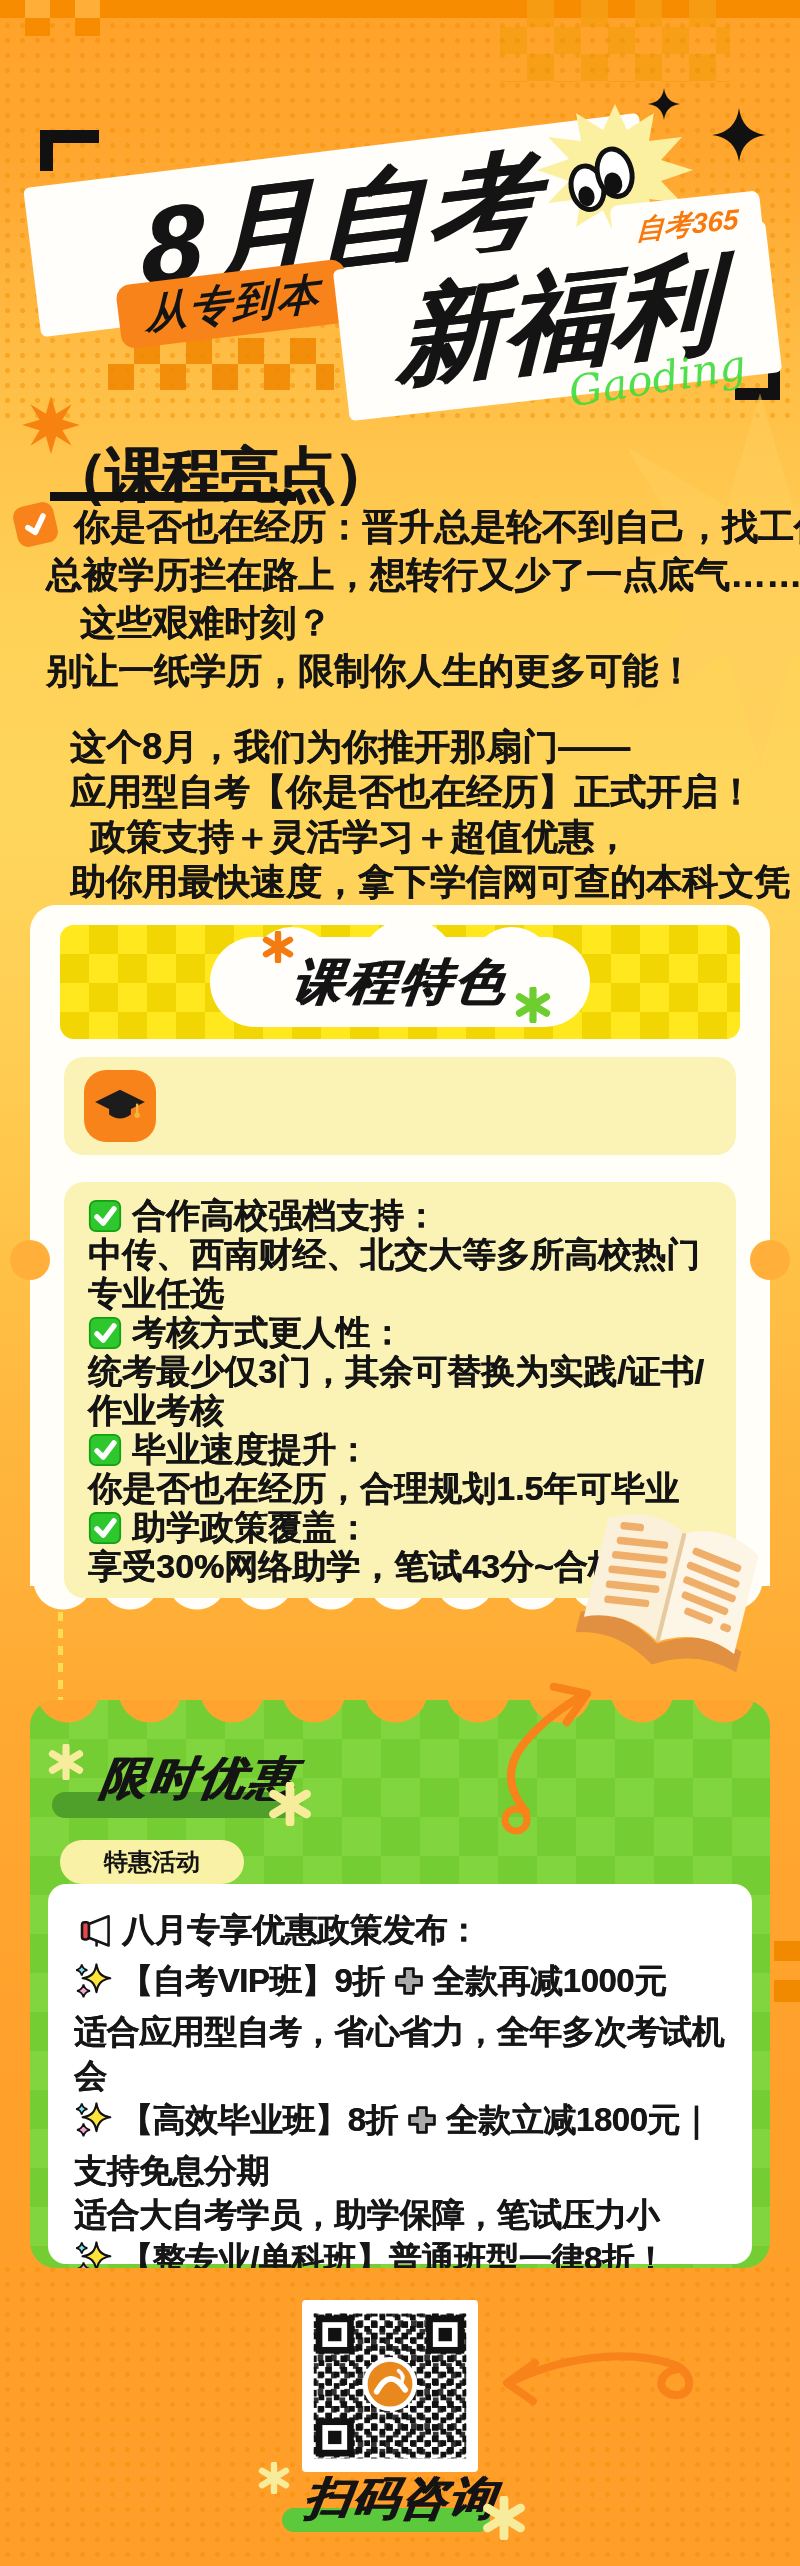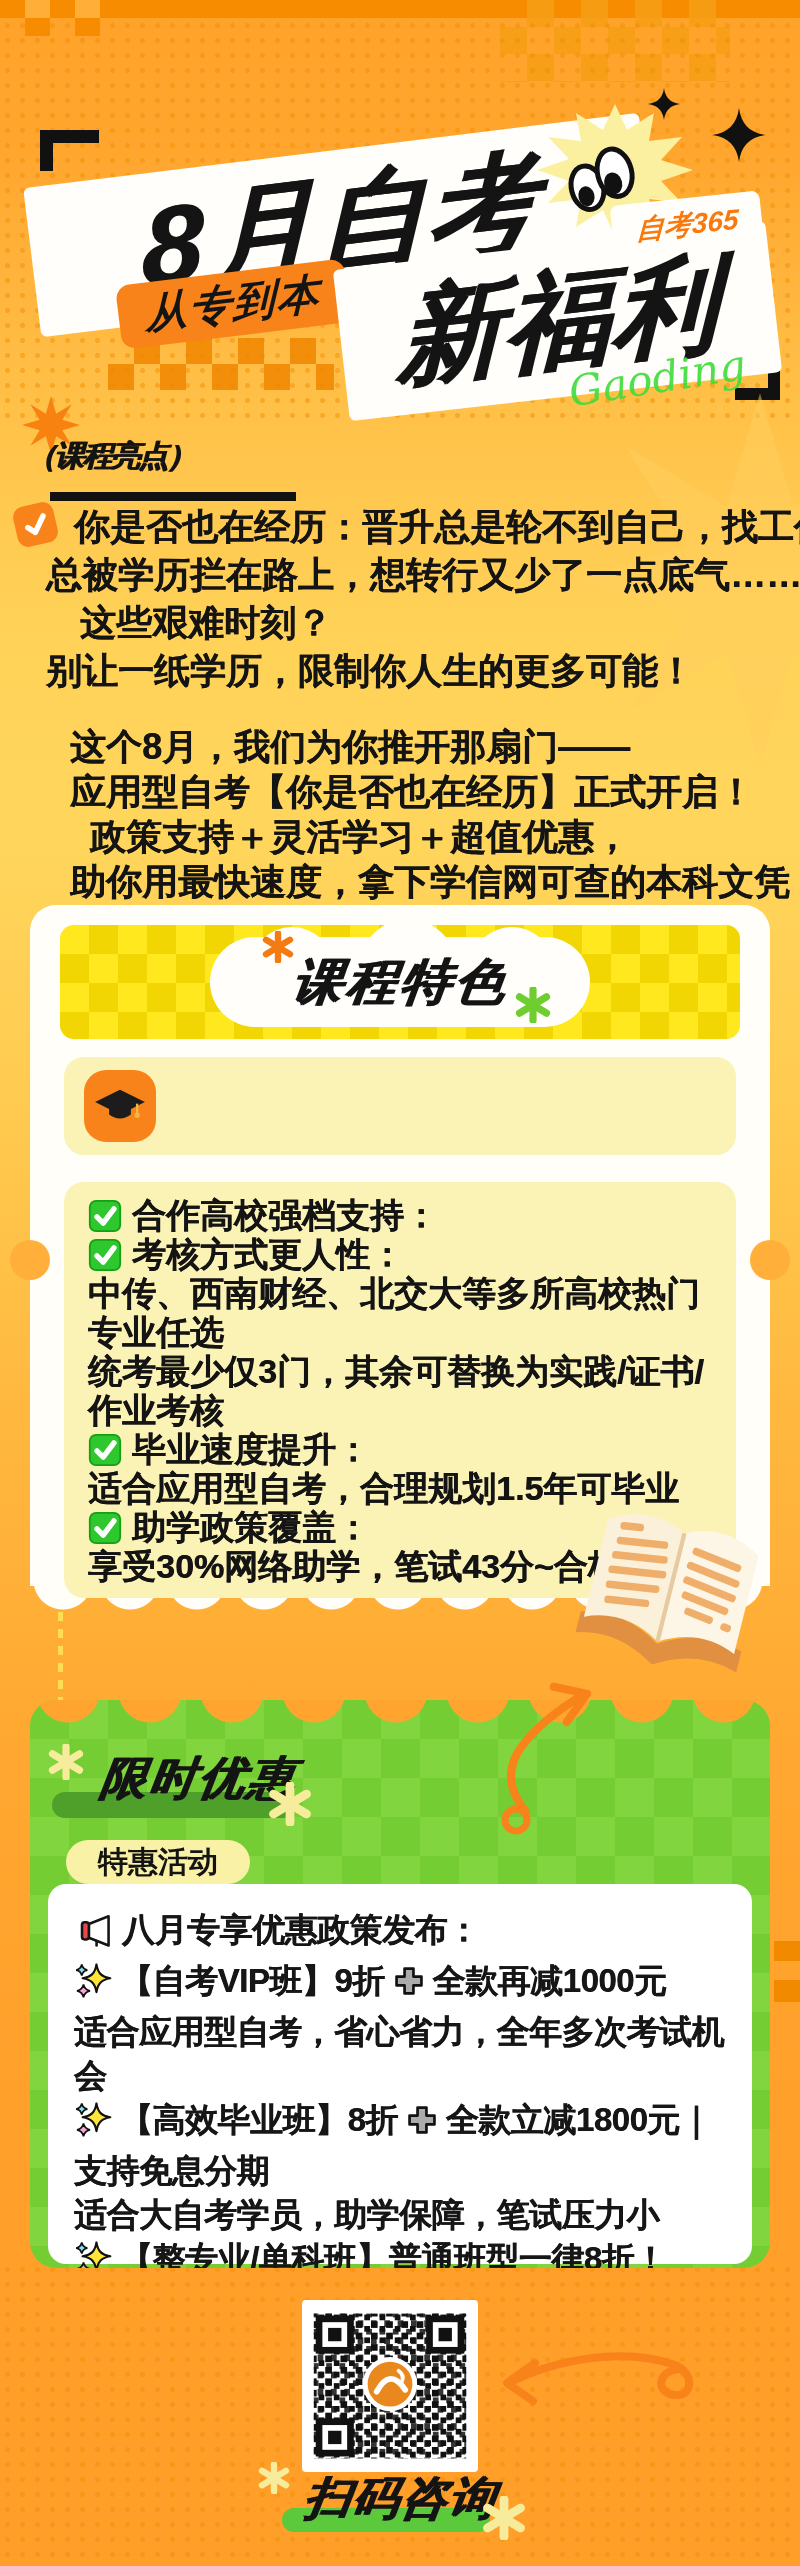--- a/index.html
+++ b/index.html
@@ -31,21 +31,21 @@
   .hero-title2{font-size:106px;letter-spacing:2px;transform:skewX(-7deg);text-shadow:2px 0 #141414;}
   .badge365{left:612px;top:198px;width:150px;height:54px;transform:rotate(-6deg);z-index:4;background:#fffefa;border-radius:8px;display:flex;align-items:center;justify-content:center;}
   .badge365 span{color:#f9790d;font-size:28px;transform:skewX(-8deg);}
   .tag-orange{left:118px;top:272px;width:230px;height:64px;transform:rotate(-7deg);z-index:3;background:#f8831a;border-radius:14px;display:flex;align-items:center;justify-content:center;}
   .tag-orange span{font-size:42px;transform:skewX(-7deg);letter-spacing:2px;}
   .checker-strip{left:108px;top:338px;width:226px;height:52px;z-index:1;
     background-image:repeating-conic-gradient(rgba(240,134,0,.85) 0% 25%,transparent 0% 50%);background-size:52px 52px;}
   .gaoding{left:568px;top:352px;width:200px;z-index:4;transform:rotate(-9deg);
     font-family:"DejaVu Serif","Liberation Serif",serif;font-style:italic;font-size:42px;color:#3fdc3c;opacity:.9;}
   
-  .sec-title{left:26px;top:436px;font-size:30px;letter-spacing:-2px;z-index:2;text-shadow:1.5px 0 #141414;font-style:italic;}
+  .sec-title{left:48px;top:436px;font-size:59px;letter-spacing:-2px;z-index:2;text-shadow:1.5px 0 #141414;}
   .sec-underline{left:50px;top:492px;width:246px;height:9px;background:#111;z-index:2;}
   .check-bullet{left:15px;top:504px;width:41px;height:41px;background:#f8831a;border-radius:11px;transform:rotate(-13deg);z-index:2;display:flex;align-items:center;justify-content:center;}
   .pline{z-index:2;font-size:36px;line-height:44px;white-space:nowrap;text-shadow:.6px 0 #141414;}
   
   .star-pale{left:560px;top:380px;z-index:0;opacity:.5;}
   .star-orange-s{left:20px;top:394px;z-index:1;}
   
   .fcard{left:30px;top:905px;width:740px;height:681px;background:#fffef8;border-radius:26px 26px 0 0;z-index:2;}
   .fcard-scallop{left:30px;top:1586px;width:740px;height:26px;z-index:2;
     background-image:radial-gradient(circle 30px at 33px -6px,#fffef8 29px,transparent 30px);background-size:67px 26px;}
@@ -68,21 +68,21 @@
   .book{left:565px;top:1480px;z-index:5;}
   .arrow-book{left:470px;top:1630px;z-index:5;}
   
   .gcard{left:30px;top:1700px;width:740px;height:568px;background:#74cd33;border-radius:26px;z-index:2;overflow:hidden;}
   .gcard .checker{position:absolute;inset:0;
     background-image:repeating-conic-gradient(rgba(140,220,70,.55) 0% 25%,transparent 0% 50%);background-size:78px 78px;}
   .gcard .scallop{position:absolute;left:0;top:0;width:740px;height:26px;
     background-image:radial-gradient(circle 32px at 38px -9px,#ffa52f 31px,transparent 32px);background-size:82px 26px;}
   .promo-title{position:absolute;left:70px;top:48px;font-size:46px;letter-spacing:3px;transform:skewX(-8deg);z-index:3;text-shadow:2px 0 #141414;}
   .promo-blob{position:absolute;left:22px;top:92px;width:244px;height:26px;background:#4f9f2b;border-radius:14px;z-index:2;}
-  .promo-badge{position:absolute;left:36px;top:140px;width:184px;height:44px;background:#f9f1a6;border-radius:22px;z-index:5;display:flex;align-items:center;justify-content:center;font-size:30px;}
+  .promo-badge{position:absolute;left:30px;top:140px;width:184px;height:44px;background:#f9f1a6;border-radius:22px;z-index:5;display:flex;align-items:center;justify-content:center;font-size:24px;}
   .panel{position:absolute;left:18px;top:184px;width:704px;height:380px;background:#ffffff;border-radius:18px;z-index:4;padding:24px 0 0 0;box-sizing:border-box;}
   .prow{margin:0 26px;font-size:33px;line-height:44px;letter-spacing:-.5px;text-shadow:.5px 0 #161616;color:#161616;font-weight:900;}
   .prow .ic{display:inline-block;vertical-align:-7px;margin-right:8px;}
   .prow .plus{display:inline-block;vertical-align:-5px;margin:0 8px;}
   .edgebar{left:774px;width:26px;background:#f28a00;z-index:1;}
   
   .qr{left:302px;top:2300px;width:176px;height:172px;background:#fff;border-radius:4px;z-index:2;display:flex;align-items:center;justify-content:center;}
   .cta{left:250px;top:2468px;width:300px;text-align:center;font-size:46px;letter-spacing:2px;transform:skewX(-8deg);z-index:3;text-shadow:2px 0 #141414;}
   .cta-blob{left:282px;top:2508px;width:208px;height:24px;background:#5cc93c;border-radius:12px;z-index:2;}
   .arrow-qr{left:495px;top:2325px;z-index:2;}
@@ -204,41 +204,41 @@
   <div class="abs ybox feat-box">
     <div class="frow title hv ink">
       <span class="cb">
           <svg width="34" height="34" viewBox="0 0 38 38">
             <rect x="2" y="2" width="34" height="34" rx="7" fill="#2ec82e" stroke="#13a013" stroke-width="2"></rect>
             <path d="M10 20 L17 27 L29 11" stroke="#fff" stroke-width="6" fill="none" stroke-linecap="round" stroke-linejoin="round"></path>
           </svg>
         </span>
       <span>合作高校强档支持：</span>
     </div>
+    <div class="frow hv ink">中传、西南财经、北交大等多所高校热门专业任选</div>
     <div class="frow title hv ink">
       <span class="cb">
           <svg width="34" height="34" viewBox="0 0 38 38">
             <rect x="2" y="2" width="34" height="34" rx="7" fill="#2ec82e" stroke="#13a013" stroke-width="2"></rect>
             <path d="M10 20 L17 27 L29 11" stroke="#fff" stroke-width="6" fill="none" stroke-linecap="round" stroke-linejoin="round"></path>
           </svg>
         </span>
       <span>考核方式更人性：</span>
     </div>
-    <div class="frow hv ink">中传、西南财经、北交大等多所高校热门专业任选</div>
     <div class="frow hv ink">统考最少仅3门，其余可替换为实践/证书/作业考核</div>
     <div class="frow title hv ink">
       <span class="cb">
           <svg width="34" height="34" viewBox="0 0 38 38">
             <rect x="2" y="2" width="34" height="34" rx="7" fill="#2ec82e" stroke="#13a013" stroke-width="2"></rect>
             <path d="M10 20 L17 27 L29 11" stroke="#fff" stroke-width="6" fill="none" stroke-linecap="round" stroke-linejoin="round"></path>
           </svg>
         </span>
       <span>毕业速度提升：</span>
     </div>
-    <div class="frow hv ink">适合应用型自考，合理规划1.5年可毕业</div>
+    <div class="frow hv ink">你是否也在经历，合理规划1.5年可毕业</div>
     <div class="frow title hv ink">
       <span class="cb">
           <svg width="34" height="34" viewBox="0 0 38 38">
             <rect x="2" y="2" width="34" height="34" rx="7" fill="#2ec82e" stroke="#13a013" stroke-width="2"></rect>
             <path d="M10 20 L17 27 L29 11" stroke="#fff" stroke-width="6" fill="none" stroke-linecap="round" stroke-linejoin="round"></path>
           </svg>
         </span>
       <span>助学政策覆盖：</span>
     </div>
     <div class="frow hv ink">享受30%网络助学，笔试43分~合格！</div>

